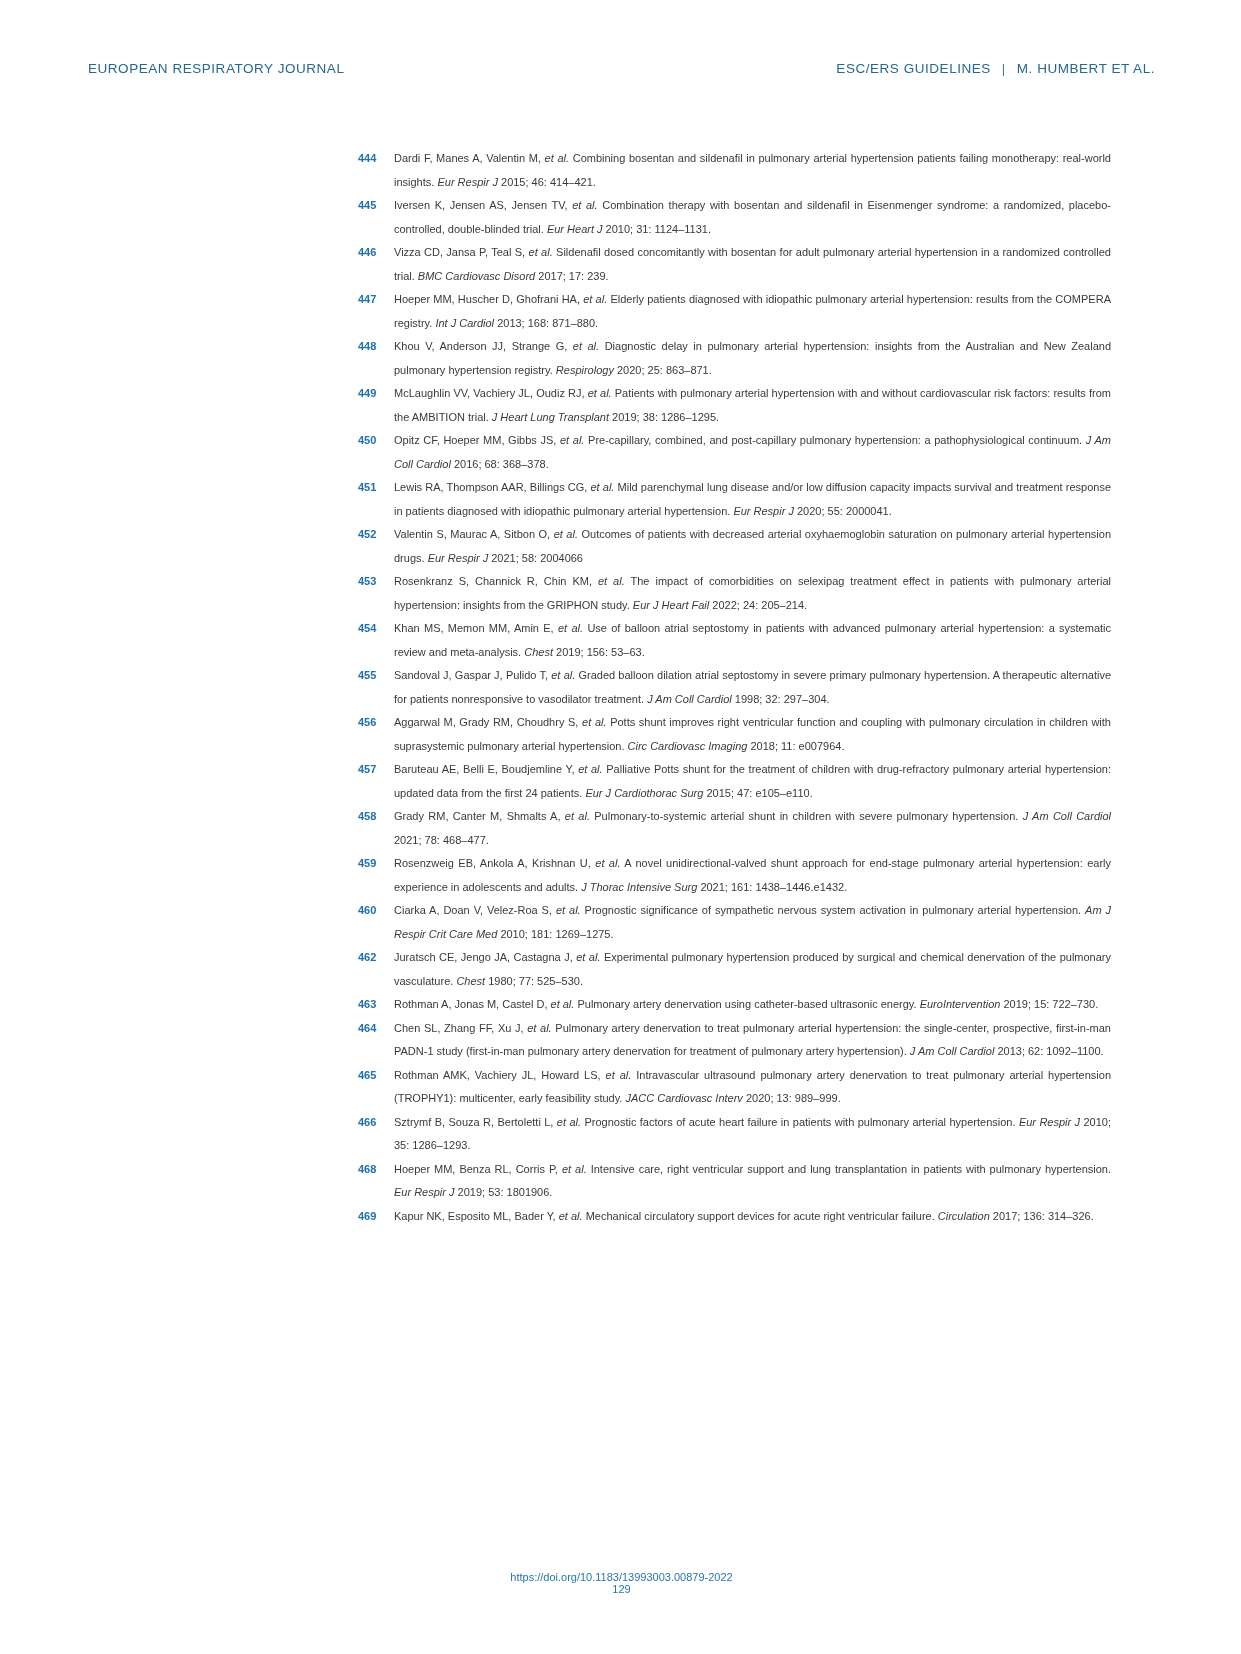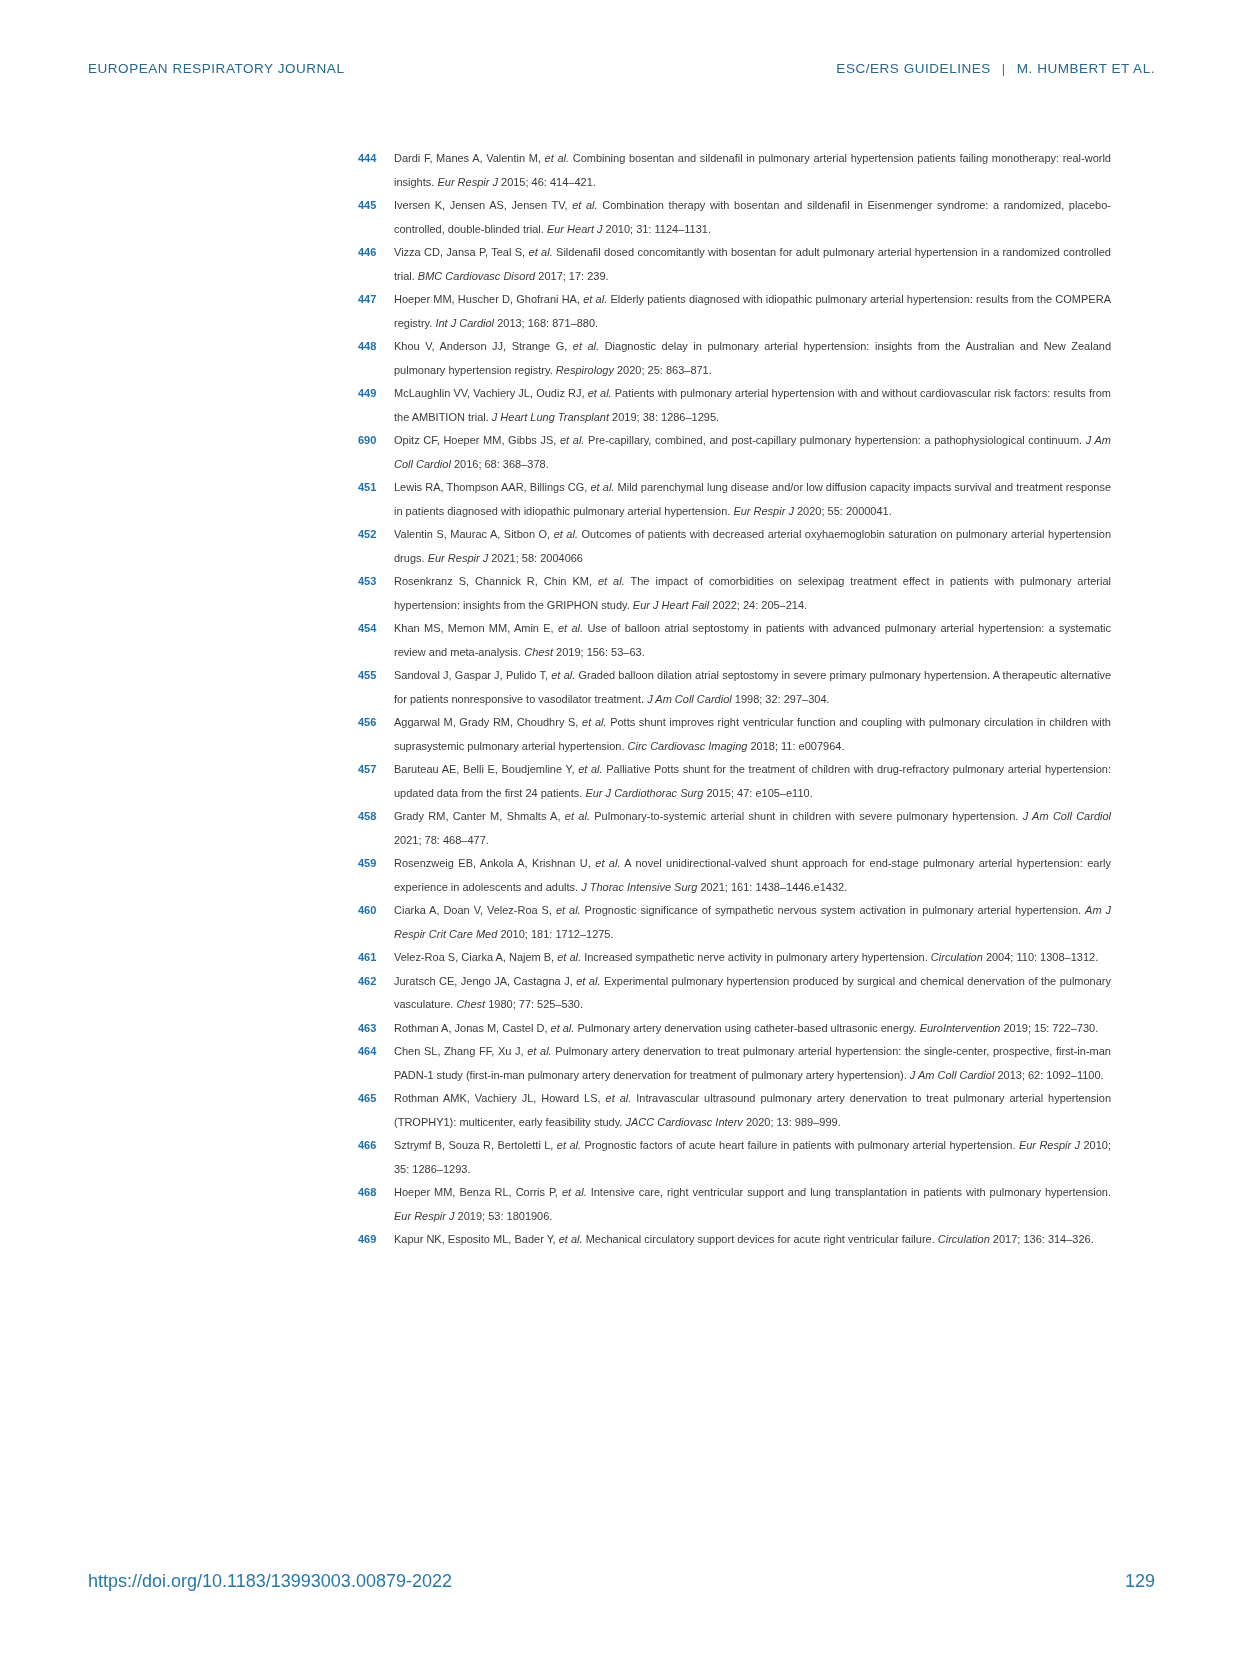--- a/index.html
+++ b/index.html
@@ -61,22 +61,23 @@
   }
   .ref-text i { font-style: italic; }
   .page-footer {
     position: absolute;
     top: 1571px;
     left: 88px;
     right: 86px;
     display: flex;
     justify-content: space-between;
     align-items: center;
-    font-size: 18px;
+    font-size: 11px;
     color: var(--footer-link);
+    flex-direction: column;
   }
   .doi-link { color: inherit; text-decoration: none; cursor: pointer; }
   .page-number { color: inherit; }
 </style>
 </head>
 <body>
 
 <div class="page">
 
   <header class="page-header">
@@ -144,21 +145,21 @@
       <span class="ref-num">449</span>
       <p class="ref-text">
         <span>McLaughlin VV, Vachiery JL, Oudiz RJ,</span>
         <i>et al.</i>
         <span>Patients with pulmonary arterial hypertension with and without cardiovascular risk factors: results from the AMBITION trial.</span>
         <i>J Heart Lung Transplant</i>
         <span>2019; 38: 1286–1295.</span>
       </p>
     </li>
       <li class="ref-row">
-      <span class="ref-num">690</span>
+      <span class="ref-num">450</span>
       <p class="ref-text">
         <span>Opitz CF, Hoeper MM, Gibbs JS,</span>
         <i>et al.</i>
         <span>Pre-capillary, combined, and post-capillary pulmonary hypertension: a pathophysiological continuum.</span>
         <i>J Am Coll Cardiol</i>
         <span>2016; 68: 368–378.</span>
       </p>
     </li>
       <li class="ref-row">
       <span class="ref-num">451</span>
@@ -250,31 +251,21 @@
         <span>2021; 161: 1438–1446.e1432.</span>
       </p>
     </li>
       <li class="ref-row">
       <span class="ref-num">460</span>
       <p class="ref-text">
         <span>Ciarka A, Doan V, Velez-Roa S,</span>
         <i>et al.</i>
         <span>Prognostic significance of sympathetic nervous system activation in pulmonary arterial hypertension.</span>
         <i>Am J Respir Crit Care Med</i>
-        <span>2010; 181: 1712–1275.</span>
-      </p>
-    </li>
-      <li class="ref-row">
-      <span class="ref-num">461</span>
-      <p class="ref-text">
-        <span>Velez-Roa S, Ciarka A, Najem B,</span>
-        <i>et al.</i>
-        <span>Increased sympathetic nerve activity in pulmonary artery hypertension.</span>
-        <i>Circulation</i>
-        <span>2004; 110: 1308–1312.</span>
+        <span>2010; 181: 1269–1275.</span>
       </p>
     </li>
       <li class="ref-row">
       <span class="ref-num">462</span>
       <p class="ref-text">
         <span>Juratsch CE, Jengo JA, Castagna J,</span>
         <i>et al.</i>
         <span>Experimental pulmonary hypertension produced by surgical and chemical denervation of the pulmonary vasculature.</span>
         <i>Chest</i>
         <span>1980; 77: 525–530.</span>

